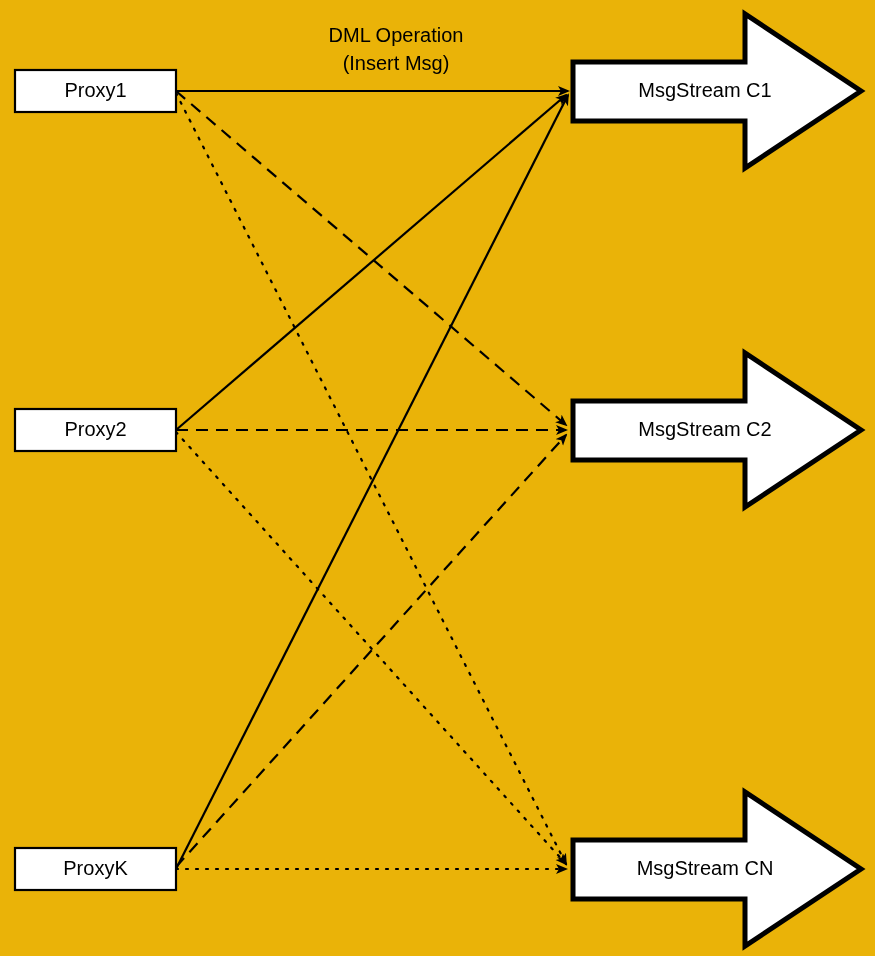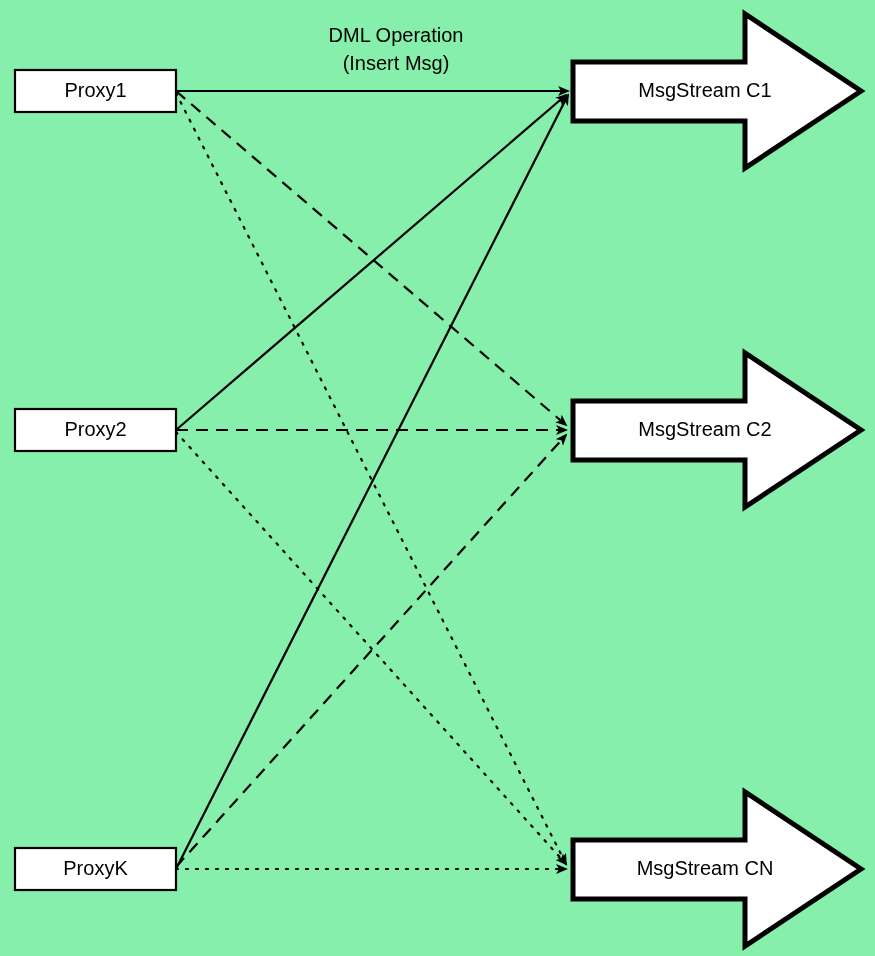--- a/index.html
+++ b/index.html
@@ -7,21 +7,21 @@
     padding: 0;
     background: #ffffff;
   }
   body {
     font-family: "Liberation Sans", sans-serif;
   }
   #diagram-root {
     position: relative;
     width: 875px;
     height: 956px;
-    background: #86efac;
+    background: #eab308;
     overflow: hidden;
   }
   #diagram-svg {
     position: absolute;
     top: 0;
     left: 0;
     width: 875px;
     height: 956px;
     display: block;
   }

